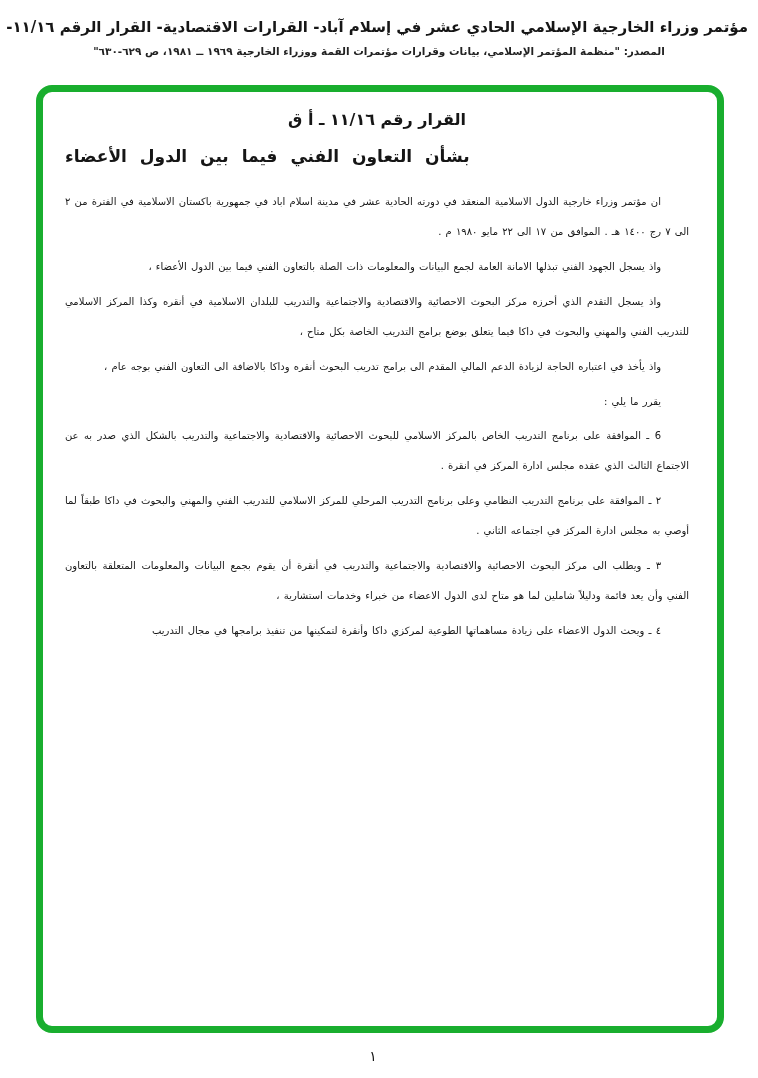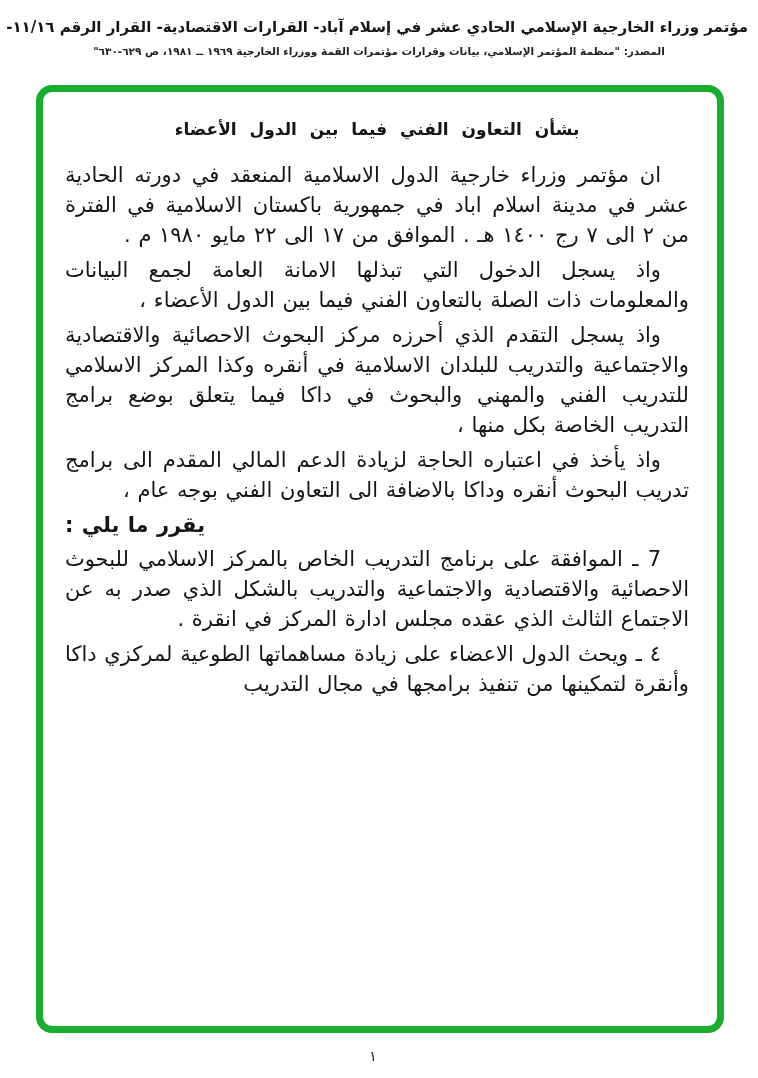--- a/index.html
+++ b/index.html
@@ -45,67 +45,70 @@
     padding: 10px 28px 10px 22px;
   }
   .res-title {
     margin-top: 8px;
     text-align: center;
     font-size: 16px;
     font-weight: bold;
   }
   .res-subtitle {
     margin: 17px 0 21px 0;
-    text-align: center;
+    text-align: left;
     font-size: 17px;
     font-weight: bold;
     word-spacing: 7px;
   }
   .res-body p {
-    font-size: 21px;
+    font-size: 10px;
     line-height: 30px;
     text-align: justify;
     text-indent: 28px;
     margin-bottom: 5px;
     word-spacing: 1px;
   }
   .res-body p.decides {
-    font-weight: bold;
-    text-align: left;
+    font-weight: normal;
+    text-align: right;
     margin: 2px 0 4px 0;
   }
   .page-footer {
     position: absolute;
     bottom: 14px; left: 0; right: 12px;
     text-align: center;
     font-size: 14px;
   }
 </style>
 </head>
 <body>
 
 <div class="page">
 
   <div class="page-header">
     <div class="header-line1">مؤتمر وزراء الخارجية الإسلامي الحادي عشر في إسلام آباد- القرارات الاقتصادية- القرار الرقم ١١/١٦- أ ق</div>
     <div class="header-line2">المصدر: "منظمة المؤتمر الإسلامي، بيانات وقرارات مؤتمرات القمة ووزراء الخارجية ١٩٦٩ ــ ١٩٨١، ص ٦٢٩-٦٣٠"</div>
   </div>
 
   <div class="resolution-box">
+    <div class="res-title">القرار رقم ١١/١٦ ـ أ ق</div>
     <div class="res-subtitle">بشأن التعاون الفني فيما بين الدول الأعضاء</div>
 
     <div class="res-body">
       <p>ان مؤتمر وزراء خارجية الدول الاسلامية المنعقد في دورته الحادية عشر في مدينة اسلام اباد في جمهورية باكستان الاسلامية في الفترة من ٢ الى ٧ رج ١٤٠٠ هـ . الموافق من ١٧ الى ٢٢ مايو ١٩٨٠ م .</p>
-      <p>واذ يسجل الدخول التي تبذلها الامانة العامة لجمع البيانات والمعلومات ذات الصلة بالتعاون الفني فيما بين الدول الأعضاء ،</p>
-      <p>واذ يسجل التقدم الذي أحرزه مركز البحوث الاحصائية والاقتصادية والاجتماعية والتدريب للبلدان الاسلامية في أنقره وكذا المركز الاسلامي للتدريب الفني والمهني والبحوث في داكا فيما يتعلق بوضع برامج التدريب الخاصة بكل منها ،</p>
+      <p>واذ يسجل الجهود الفني تبذلها الامانة العامة لجمع البيانات والمعلومات ذات الصلة بالتعاون الفني فيما بين الدول الأعضاء ،</p>
+      <p>واذ يسجل التقدم الذي أحرزه مركز البحوث الاحصائية والاقتصادية والاجتماعية والتدريب للبلدان الاسلامية في أنقره وكذا المركز الاسلامي للتدريب الفني والمهني والبحوث في داكا فيما يتعلق بوضع برامج التدريب الخاصة بكل متاح ،</p>
       <p>واذ يأخذ في اعتباره الحاجة لزيادة الدعم المالي المقدم الى برامج تدريب البحوث أنقره وداكا بالاضافة الى التعاون الفني بوجه عام ،</p>
 
       <p class="decides">يقرر ما يلي :</p>
 
-      <p>7 ـ الموافقة على برنامج التدريب الخاص بالمركز الاسلامي للبحوث الاحصائية والاقتصادية والاجتماعية والتدريب بالشكل الذي صدر به عن الاجتماع الثالث الذي عقده مجلس ادارة المركز في انقرة .</p>
+      <p>6 ـ الموافقة على برنامج التدريب الخاص بالمركز الاسلامي للبحوث الاحصائية والاقتصادية والاجتماعية والتدريب بالشكل الذي صدر به عن الاجتماع الثالث الذي عقده مجلس ادارة المركز في انقرة .</p>
+      <p>٢ ـ الموافقة على برنامج التدريب النظامي وعلى برنامج التدريب المرحلي للمركز الاسلامي للتدريب الفني والمهني والبحوث في داكا طبقاً لما أوصي به مجلس ادارة المركز في اجتماعه الثاني .</p>
+      <p>٣ ـ ويطلب الى مركز البحوث الاحصائية والاقتصادية والاجتماعية والتدريب في أنقرة أن يقوم بجمع البيانات والمعلومات المتعلقة بالتعاون الفني وأن يعد قائمة ودليلاً شاملين لما هو متاح لدى الدول الاعضاء من خبراء وخدمات استشارية ،</p>
       <p>٤ ـ ويحث الدول الاعضاء على زيادة مساهماتها الطوعية لمركزي داكا وأنقرة لتمكينها من تنفيذ برامجها في مجال التدريب</p>
 
     </div>
   </div>
 
   <div class="page-footer">١</div>
 
 </div>
 
 </body></html>

